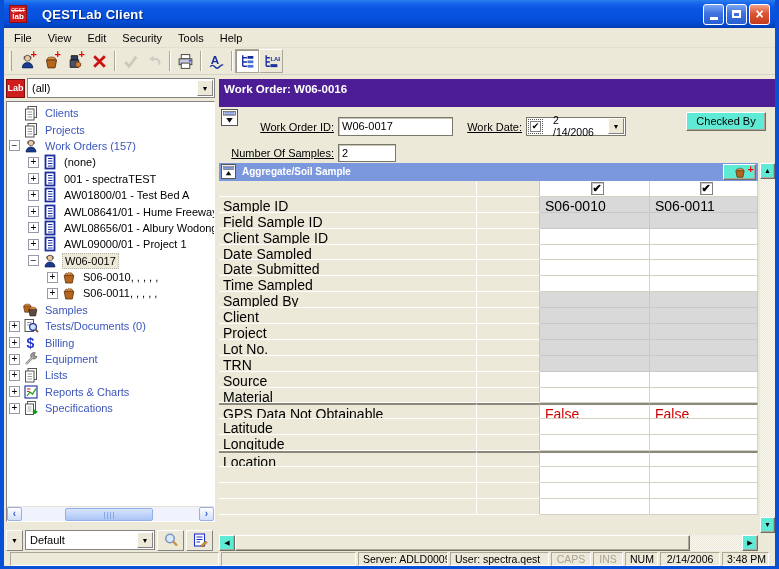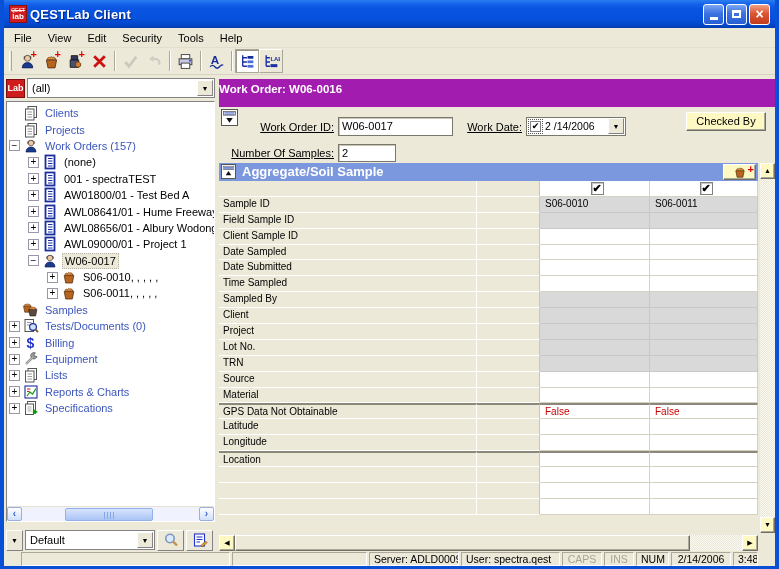--- a/index.html
+++ b/index.html
@@ -6,21 +6,21 @@
   *{box-sizing:border-box;}
   .window{position:relative;width:779px;height:569px;background:#ece9d8;
     border-left:4px solid #0851d6;border-right:4px solid #0851d6;border-bottom:3px solid #0851d6;overflow:hidden;}
   
   .titlebar{height:28px;display:flex;align-items:center;padding:0 5px;
     background:linear-gradient(180deg,#2a7df0 0%,#1663ea 14%,#0b55e3 30%,#0550dd 68%,#0347c9 88%,#033bb0 100%);}
   .qest-logo{width:18px;height:18px;background:#cf1d1d;border:1px solid #8c0f0f;color:#fff;
     display:flex;flex-direction:column;align-items:center;justify-content:center;line-height:1;flex:0 0 auto;}
   .qest-logo .t{font-size:5px;text-decoration:line-through;}
   .qest-logo .b{font-size:8px;font-weight:bold;}
-  .title-text{color:#fff;font-weight:bold;font-size:13px;margin-left:3px;flex:1;
+  .title-text{color:#fff;font-weight:bold;font-size:13px;margin-left:15px;flex:1;
     text-shadow:1px 1px 1px #00247e;letter-spacing:.2px;}
   .winbtn{width:21px;height:21px;margin-left:2px;border:1px solid #fff;border-radius:3px;
     display:flex;align-items:center;justify-content:center;
     background:linear-gradient(180deg,#7ba6f2 0%,#3c71e0 45%,#2a5fd4 100%);}
   .winbtn.close{background:linear-gradient(180deg,#f0a086 0%,#dd5633 45%,#c13a1c 100%);}
   .glyph-min{width:8px;height:3px;background:#fff;margin-top:9px;}
   .glyph-max{width:9px;height:8px;border:2px solid #fff;border-top-width:3px;}
   .glyph-x{color:#fff;font-weight:bold;font-size:14px;line-height:14px;}
   
   .menubar{height:20px;display:flex;align-items:center;background:#ece9d8;border-bottom:1px solid #e2dfce;padding-left:2px;}
@@ -71,41 +71,41 @@
   .preset-row{height:22px;display:flex;align-items:center;gap:2px;padding-right:2px;}
   .mini-drop{width:17px;height:21px;background:#ece9d8;border:1px solid #fff;border-right-color:#848284;border-bottom-color:#848284;
     display:flex;align-items:center;justify-content:center;}
   .mini-drop::before{content:"▼";font-size:7px;}
   .icon-btn{width:27px;height:21px;background:#ece9d8;border:1px solid #fff;border-right-color:#848284;border-bottom-color:#848284;
     display:flex;align-items:center;justify-content:center;}
   .splitter{width:4px;}
   
   .main{width:556px;display:flex;flex-direction:column;}
   .m-strip{height:4px;}
-  .wo-bar{height:32px;background:#a21caf;color:#fff;font-weight:bold;font-size:11.5px;line-height:20px;}
+  .wo-bar{height:32px;background:#4c1d95;color:#fff;font-weight:bold;font-size:11.5px;line-height:20px;padding-left:5px;}
   .form{height:64px;position:relative;font-size:11px;}
   .panel-btn{position:absolute;width:17px;height:17px;background:#fff;border:1px solid #555;
     display:flex;align-items:center;justify-content:center;}
   .flabel{position:absolute;text-align:right;text-decoration:underline;}
   .finput{position:absolute;background:#fff;border:1px solid #7a786a;box-shadow:inset 1px 1px 0 #c9c6b6;
     font-family:"Liberation Sans",sans-serif;font-size:11px;padding:2px 3px;}
-  .datectl{position:absolute;background:#fff;border:1px solid #7a786a;display:flex;align-items:center;}
+  .datectl{position:absolute;background:#fff;border:1px solid #7a786a;display:flex;align-items:center;gap:8px;}
   .datechk{width:11px;height:11px;border:1px solid #848284;outline:1px dotted #555;outline-offset:1px;margin:0 4px 0 3px;
     display:flex;align-items:center;justify-content:center;background:#fff;}
   .datechk::before{content:"✔";font-size:9px;line-height:9px;}
   .dateval{flex:1;font-size:10.5px;}
-  .btn3d{background:#fef9c3;border:1px solid #fff;border-right-color:#716f64;border-bottom-color:#716f64;
+  .btn3d{background:#5eead4;border:1px solid #fff;border-right-color:#716f64;border-bottom-color:#716f64;
     box-shadow:inset -1px -1px 0 #aca899;font-size:11px;display:flex;align-items:center;justify-content:center;}
   .checked-by{position:absolute;left:467px;top:5px;width:80px;height:19px;}
   .section-row{display:flex;height:388px;}
   .section-left{width:539px;display:flex;flex-direction:column;}
   .agg-bar{height:18px;background:#7b97de;display:flex;align-items:center;padding:0 2px;}
-  .agg-title{color:#fff;font-weight:bold;font-size:13px;margin-left:6px;flex:1;}
+  .agg-title{color:#fff;font-weight:bold;font-size:10px;margin-left:6px;flex:1;}
   .agg-add{width:33px;height:16px;position:relative;}
-  .tbl{height:350px;background:#ece9d8;font-size:10px;}
+  .tbl{height:350px;background:#ece9d8;font-size:14px;}
   .tr{display:flex;height:15.9px;}
   .c-lab{width:258px;background:#ece9d8;border-right:1px solid #fff;border-bottom:1px solid #fff;padding:1px 0 0 4px;
     white-space:nowrap;overflow:hidden;}
   .c-nar{width:63px;background:#ece9d8;border-right:1px solid #c9c6b8;border-bottom:1px solid #fff;}
   .c-val{width:110px;background:#fff;border-right:1px solid #d5d2c4;border-bottom:1px solid #d5d2c4;padding:1px 0 0 5px;
     white-space:nowrap;overflow:hidden;}
   .c-val.last{width:108px;}
   .tr.g .c-val{background:#d9d9d9;border-bottom-color:#c8c8c8;border-right-color:#c8c8c8;}
   .tr.r .c-val{color:#cc0000;}
   .tr.tk .c-lab,.tr.tk .c-nar,.tr.tk .c-val{border-top:2px solid #8a8878;}
@@ -119,21 +119,21 @@
   .hscroll{height:16px;display:flex;position:relative;}
   .sb-btn{width:16px;height:16px;flex:0 0 auto;display:flex;align-items:center;justify-content:center;}
   .sb-btn::before{font-size:7px;color:#000;}
   .sb-left::before{content:"◀";} .sb-right::before{content:"▶";}
   .sb-up::before{content:"▲";} .sb-down::before{content:"▼";}
   .h-thumb{position:absolute;left:16px;top:0;width:455px;height:16px;background:#ece9d8;
     border:1px solid #fff;border-right-color:#716f64;border-bottom-color:#716f64;box-shadow:inset -1px -1px 0 #aca899;}
   .vscroll{width:15px;height:370px;margin-left:2px;display:flex;flex-direction:column;}
   .vscroll .track{flex:1;}
   
-  .statusbar{height:16px;display:flex;align-items:stretch;gap:2px;padding:1px 17px;background:#ece9d8;font-size:10.5px;}
+  .statusbar{height:16px;display:flex;align-items:stretch;gap:2px;padding:1px 6px;background:#ece9d8;font-size:10.5px;}
   .spanel{border:1px solid;border-color:#aca899 #fff #fff #aca899;padding:0 4px;line-height:12px;white-space:nowrap;overflow:hidden;}
   .spanel.dis{color:#a9a491;}
   .w-sb1{width:209px;} .w-sb2{width:135px;} .w-srv{width:90px;} .w-usr{width:99px;}
   .w-caps{width:40px;text-align:center;} .w-ins{width:30px;text-align:center;} .w-num{width:33px;text-align:center;}
   .w-date{width:60px;text-align:center;} .w-time{flex:1;text-align:center;}
   svg text{font-family:"Liberation Sans",sans-serif;}
 </style>
 </head>
 <body>
 

